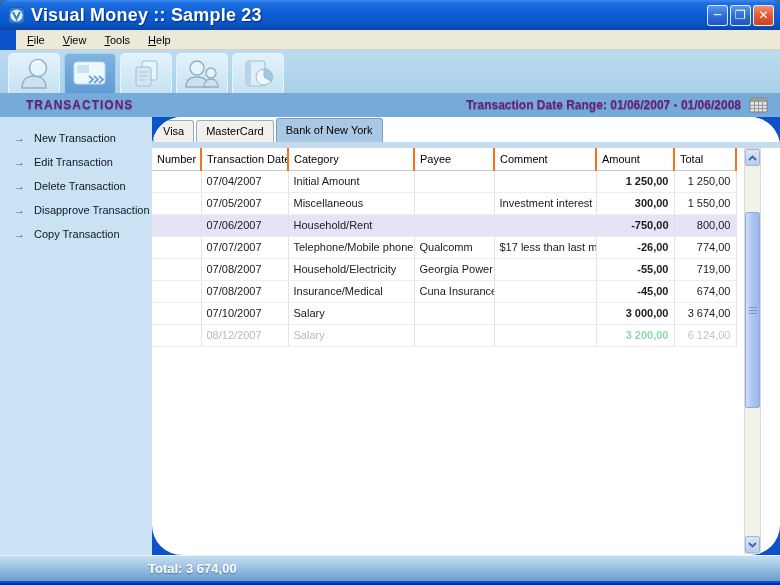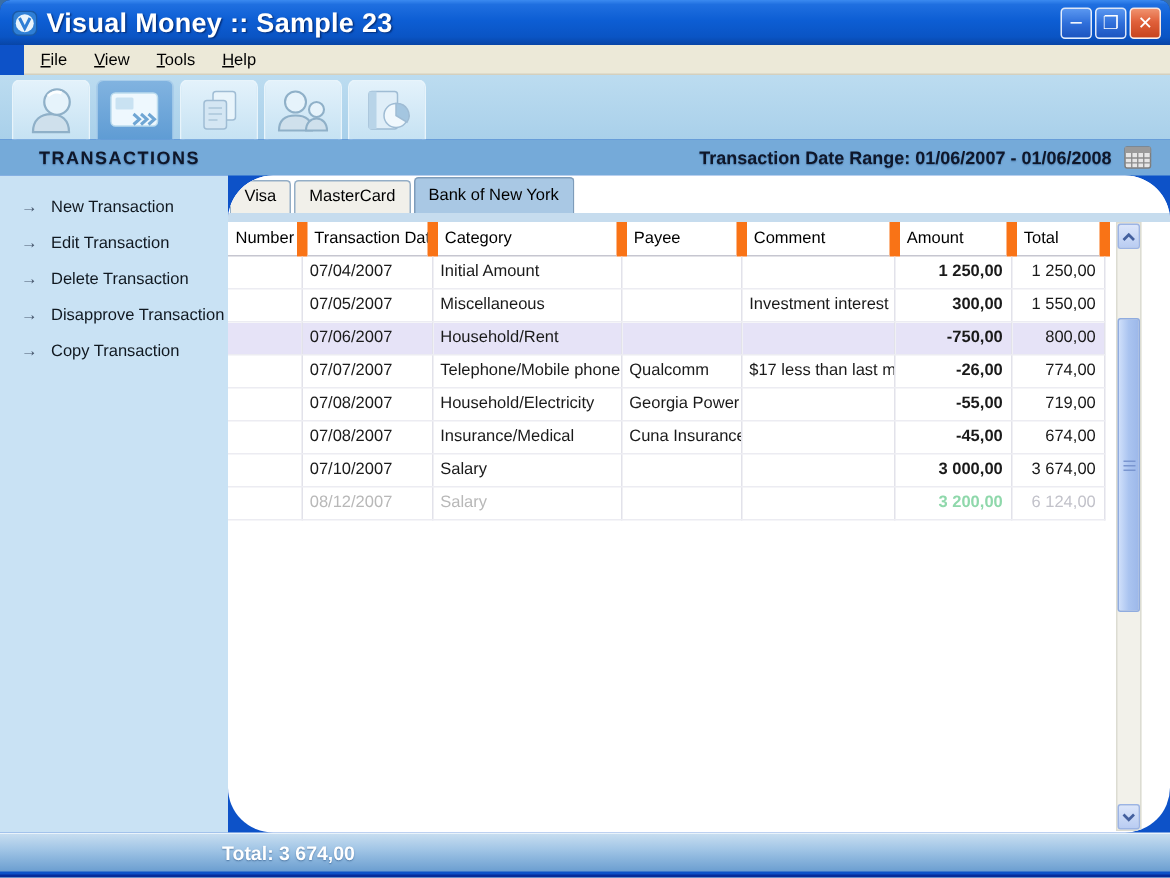--- a/index.html
+++ b/index.html
@@ -45,21 +45,21 @@
     background:linear-gradient(180deg,#e3f2fb,#c6e2f3);
     border:1px solid #e8f4fb; border-bottom:none;
   }
   .tool-btn.active{
     background:linear-gradient(180deg,#81b3e0,#5f9cd4);
     border-color:#a8cdea;
   }
   
   .section-header{
     height:24px; background:#75aad9; display:flex; align-items:center;
-    color:#0f172a; font-weight:bold; padding:0 12px 0 26px;
+    color:#701a75; font-weight:bold; padding:0 12px 0 26px;
   }
   .section-title{ font-size:12px; letter-spacing:1px; flex:1;
     text-shadow:0 1px 1px rgba(20,60,110,.45); }
   .date-range{ font-size:12px; margin-right:8px; text-shadow:0 1px 1px rgba(20,60,110,.45); }
   .cal-icon{ width:19px; height:16px; cursor:pointer; }
   
   .main{ display:flex; height:438px; }
   .sidebar{ width:152px; background:#c9e2f4; padding-top:9px; flex:0 0 auto; }
   .side-item{
     display:flex; align-items:center; height:24px; padding-left:14px;
@@ -73,21 +73,21 @@
     font-size:11px; color:#000; padding:4px 9px 4px; margin-right:2px;
     background:#f1f0ea; border:1px solid #94aec6; border-bottom:none;
     border-radius:3px 3px 0 0; height:22px; cursor:pointer; white-space:nowrap;
   }
   .tab.active{ background:#a9c8e4; border-color:#7e9cba; height:24px; padding-top:5px; }
   .tab-strip{ height:6px; background:#c6dcee; }
   
   table.tx{ border-collapse:collapse; table-layout:fixed; width:584px; font-size:11px; }
   table.tx th{
     font-weight:normal; text-align:left; height:22px; padding:2px 5px;
-    border-right:7px solid #f97316; border-bottom:1px solid #c6c6d0; background:#fff;
+    border-right:2px solid #f97316; border-bottom:1px solid #c6c6d0; background:#fff;
     overflow:hidden; white-space:nowrap; color:#000;margin-left:24px;
   }
   table.tx td{
     height:22px; padding:2px 5px; border-right:1px solid #e2e2ea;
     border-bottom:1px solid #ececf2; overflow:hidden; white-space:nowrap; color:#1a1a1a;
   }
   th.cell-right, td.cell-right{ text-align:right; }
   tr.selected td{ background:#e6e3f7; }
   tr.pending td{ color:#b8b8b8; }
   tr.pending td.total{ color:#c2c2ca; }

